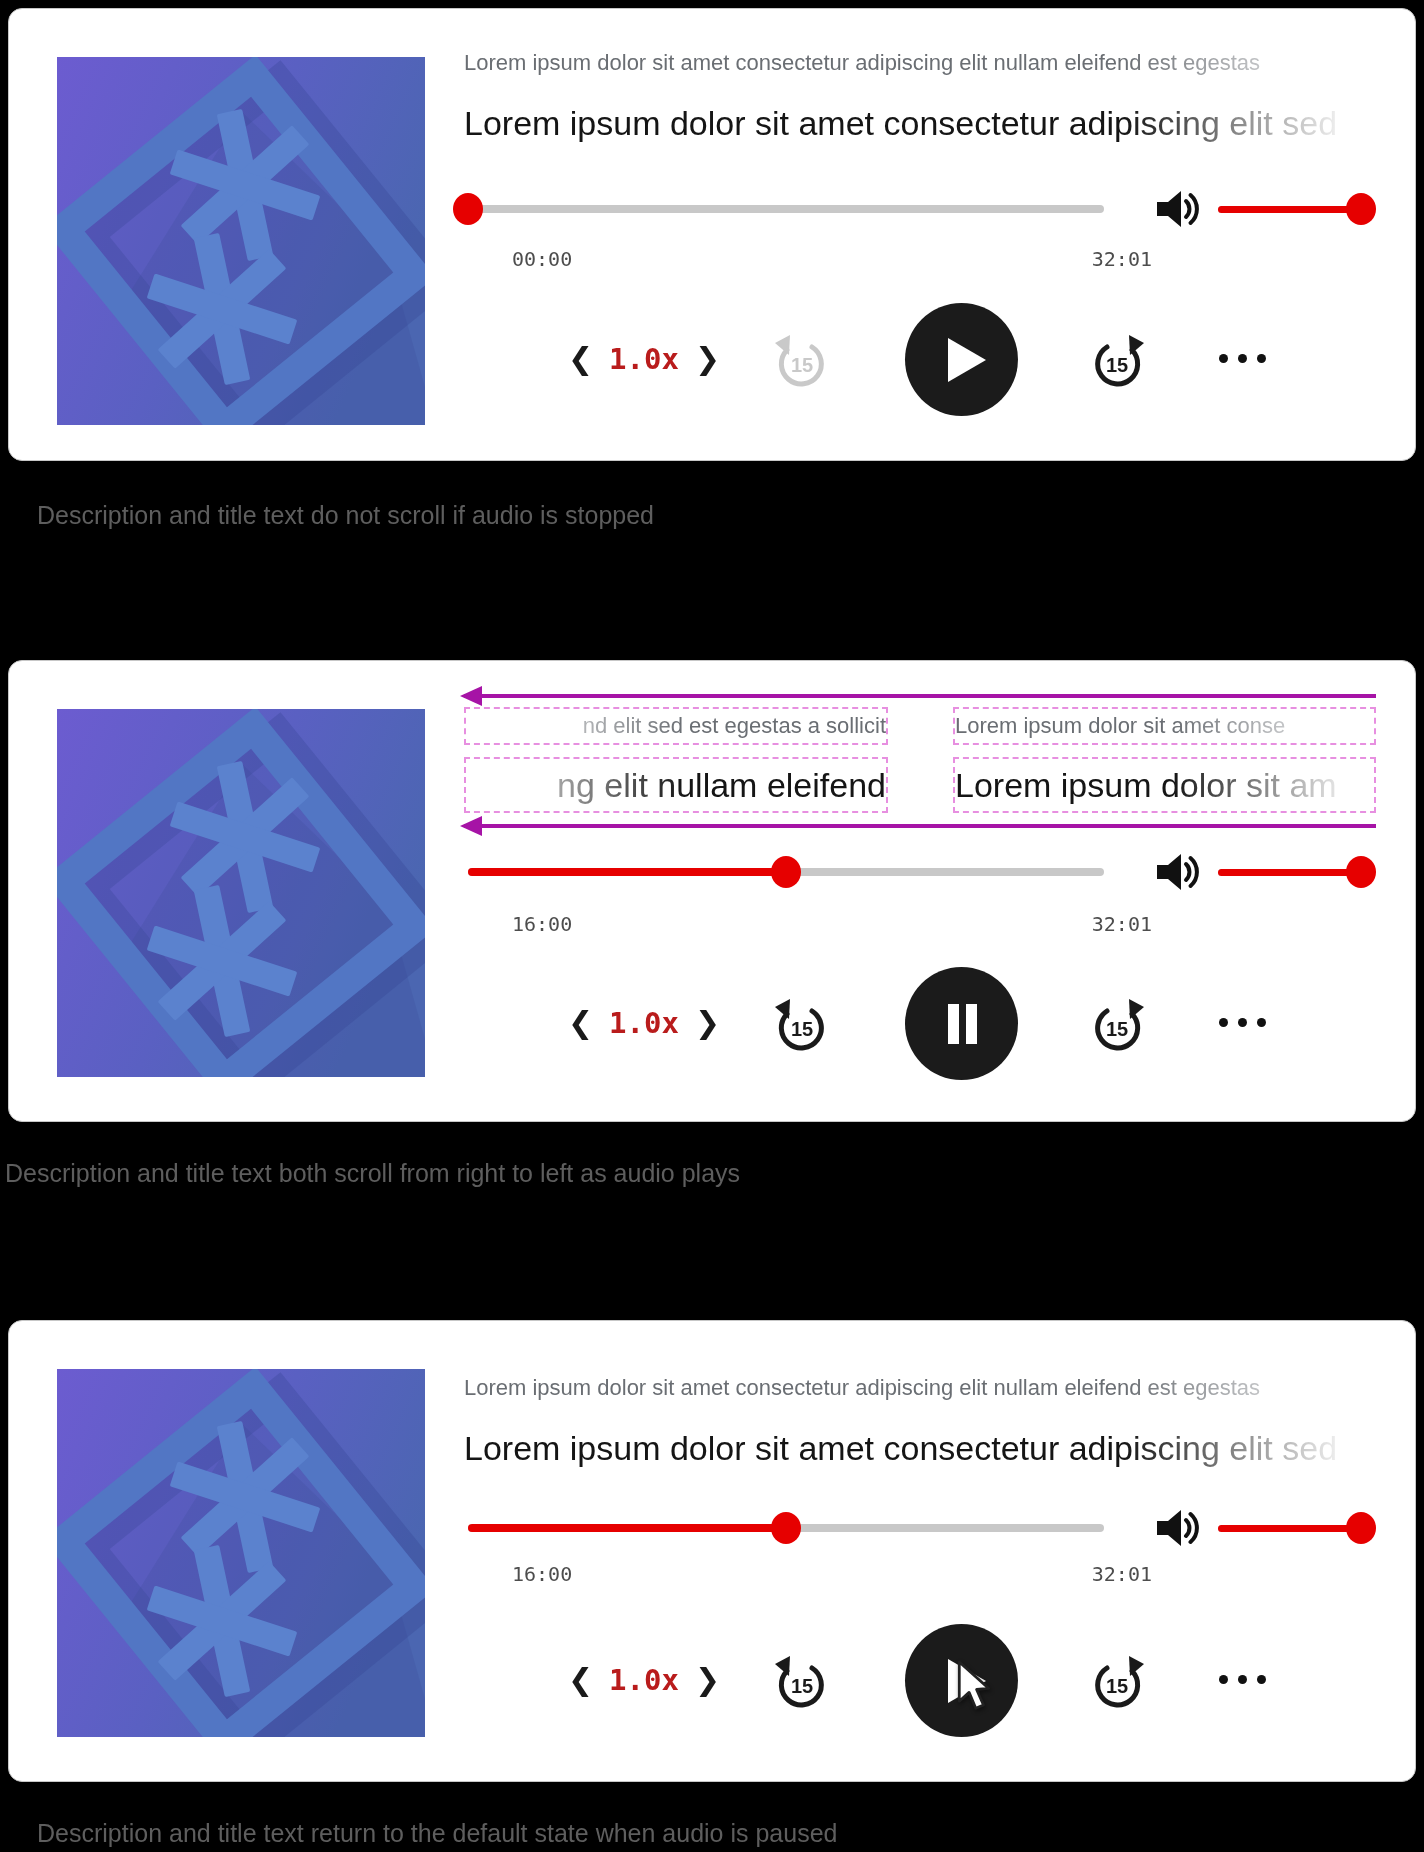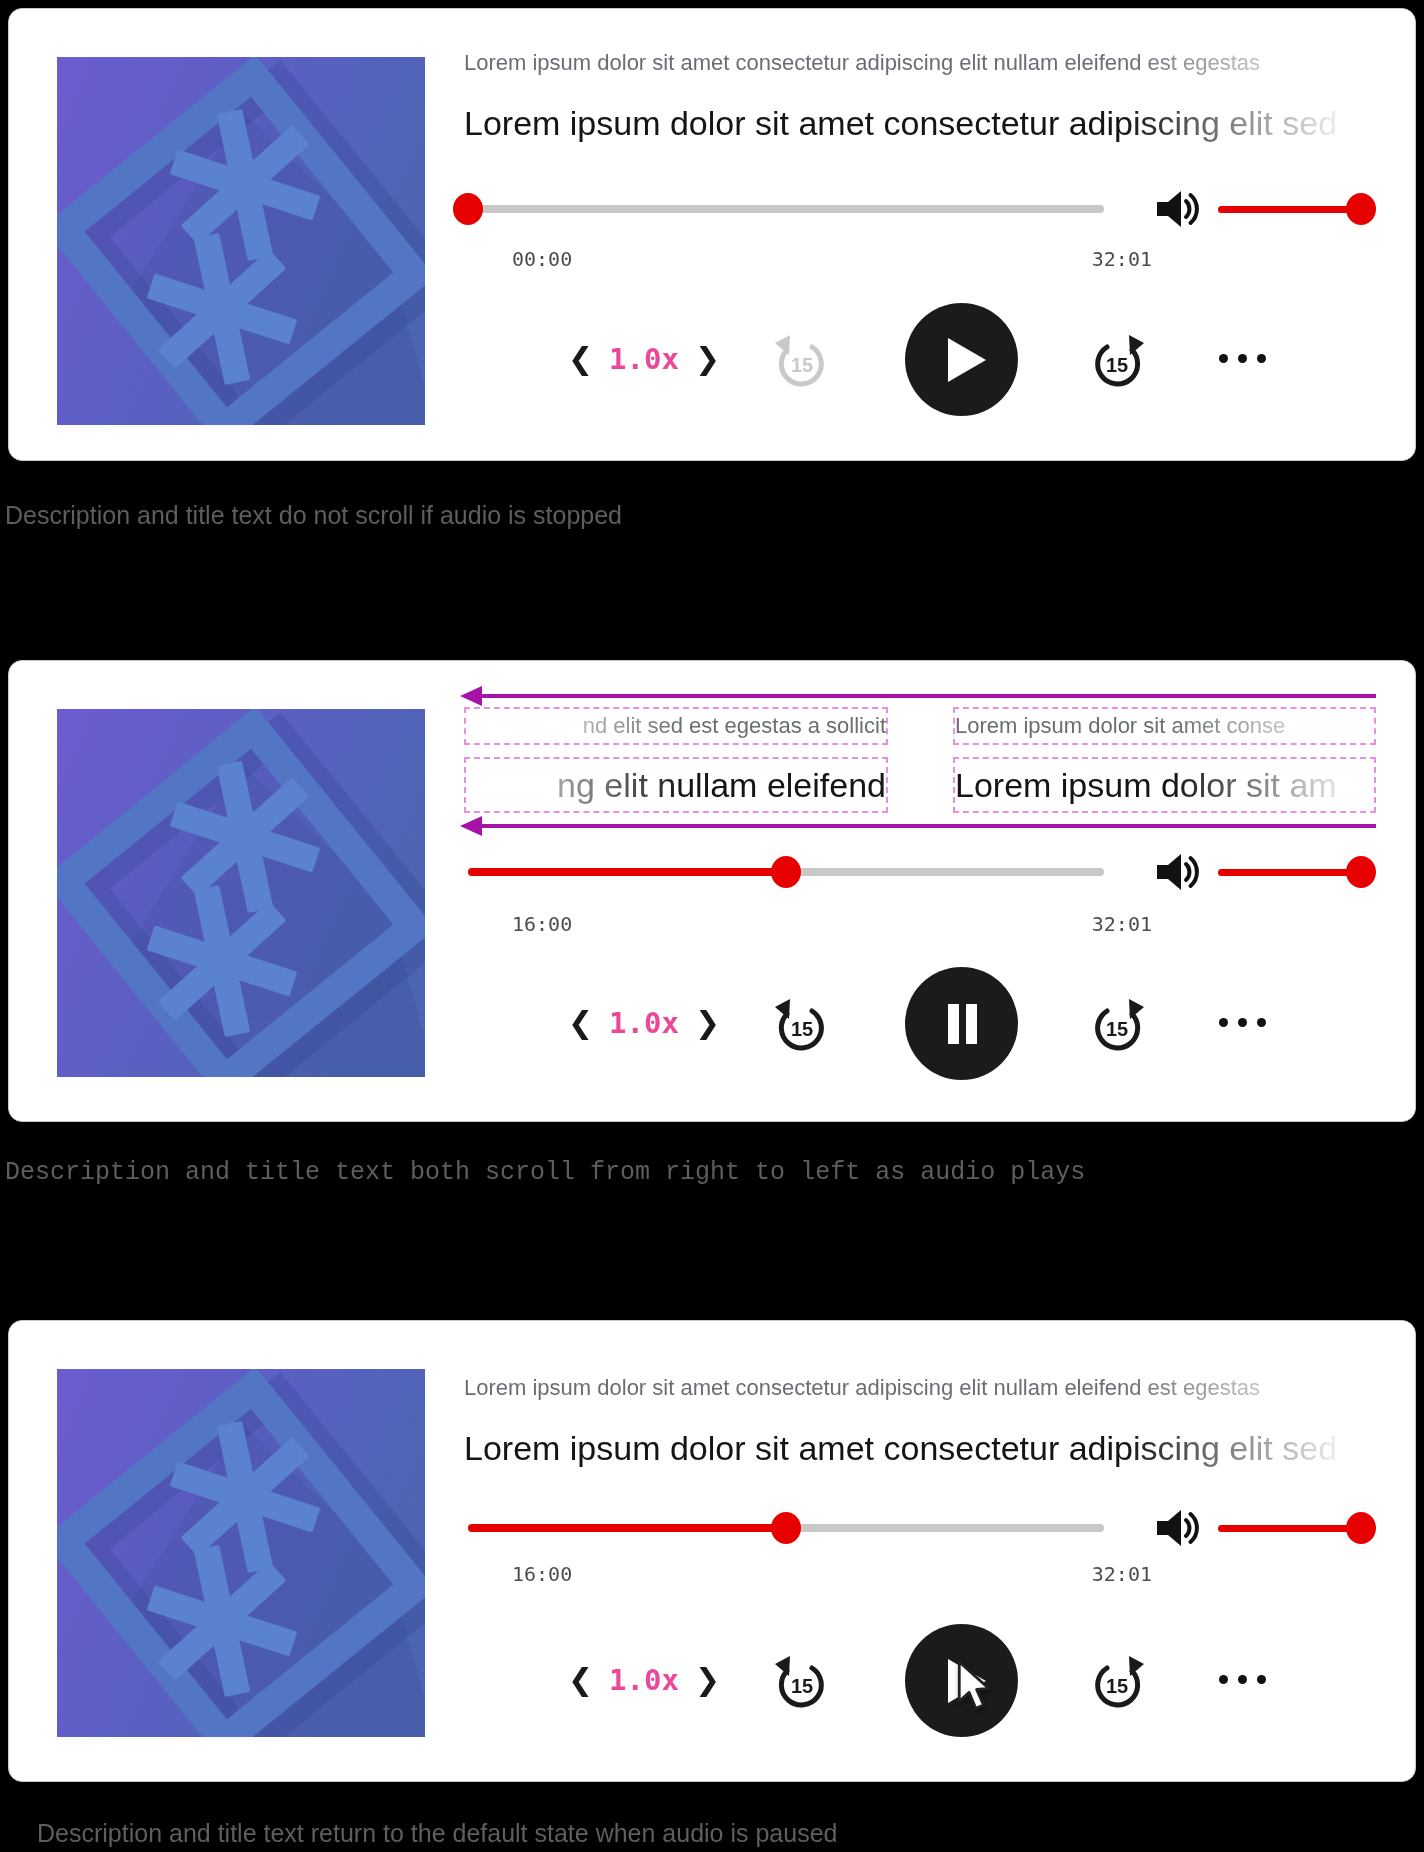--- a/index.html
+++ b/index.html
@@ -49,39 +49,39 @@
   .vslider{position:absolute;left:1209px;width:143px;height:32px;top:calc(var(--slider-y) - 16px);}
   .vslider .track,.vslider .fill{top:13px;height:7px;}
 
   .time{position:absolute;top:var(--time-top);font:20px/26px "DejaVu Sans Mono",monospace;color:#4d4d4d;margin-left:48px;}
   .cur{left:455px;} .tot{left:459px;width:636px;text-align:right;}
 
   
   .speed{position:absolute;left:540px;width:190px;height:48px;top:calc(var(--ctl-y) - 24px);
         display:flex;align-items:center;justify-content:center;gap:16px;background:none;border:none;padding:0;}
   .chev{font:900 30px/30px "DejaVu Sans","Liberation Sans",sans-serif;color:#1a1a1a;}
-  .spdtxt{font:600 29px/30px "DejaVu Sans Mono",monospace;color:#ec4899;}
+  .spdtxt{font:600 29px/30px "DejaVu Sans Mono",monospace;color:#b91c1c;}
   .skipbtn{position:absolute;top:calc(var(--ctl-y) - 31px);width:56px;height:62px;background:none;border:none;padding:0;}
   .skipback{left:765px;} .skipfwd{left:1080px;}
   .skipbtn .arc{stroke:#1a1a1a;stroke-width:5;fill:none;stroke-linecap:round;}
   .skipbtn .ah{fill:#1a1a1a;}
   .skipbtn .n{font:600 20px "Liberation Sans",sans-serif;fill:#1a1a1a;}
   .skipbtn.disabled .arc{stroke:#c9c9c9;} .skipbtn.disabled .ah{fill:#c9c9c9;} .skipbtn.disabled .n{fill:#c9c9c9;}
   .play{position:absolute;left:896px;top:calc(var(--ctl-y) - 56px);width:113px;height:113px;
         border-radius:50%;background:#1b1b1b;border:none;padding:0;}
   .play .tri{position:absolute;left:41px;top:33px;}
   .pbar{position:absolute;width:11px;height:40px;background:#fff;top:37px;}
   .pb1{left:43px;} .pb2{left:61px;}
   .cursor{position:absolute;left:50px;top:36px;filter:drop-shadow(1px 2px 2px rgba(0,0,0,.45));}
   .kebab{position:absolute;left:1204px;top:calc(var(--ctl-y) - 5px);width:58px;display:flex;gap:10px;
         justify-content:center;background:none;border:none;padding:0;}
   .kebab i{width:9px;height:9px;border-radius:50%;background:#111;}
 
   .caption{position:absolute;left:5px;color:#5e5e5e;font:25px/32px "Liberation Sans",sans-serif;}
-  .cap1{top:499px;} .cap2{top:1157px;font-family:Liberation Mono, monospace;} .cap3{top:1817px;margin-left:32px;}
+  .cap1{top:499px;margin-left:32px;} .cap2{top:1157px;} .cap3{top:1817px;margin-left:32px;}
 </style>
 </head>
 <body>
 
 <section class="card c1">
   <div class="art">
     <svg width="368" height="368" viewBox="0 0 368 368">
       <defs>
         <linearGradient id="agbg1" x1="0" y1="0" x2="1" y2="0.45">
           <stop offset="0" stop-color="#6c5cd0"></stop>

